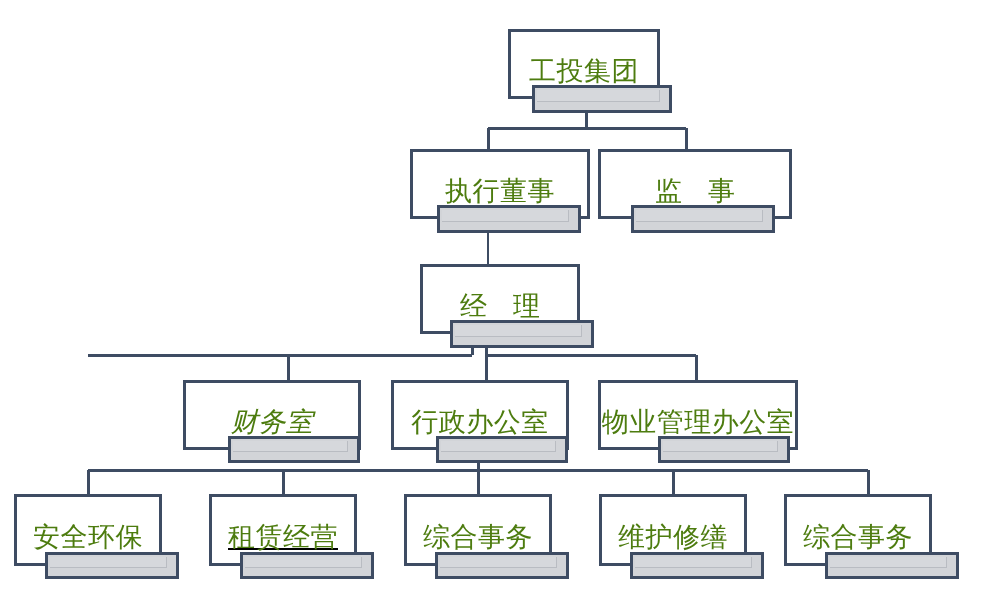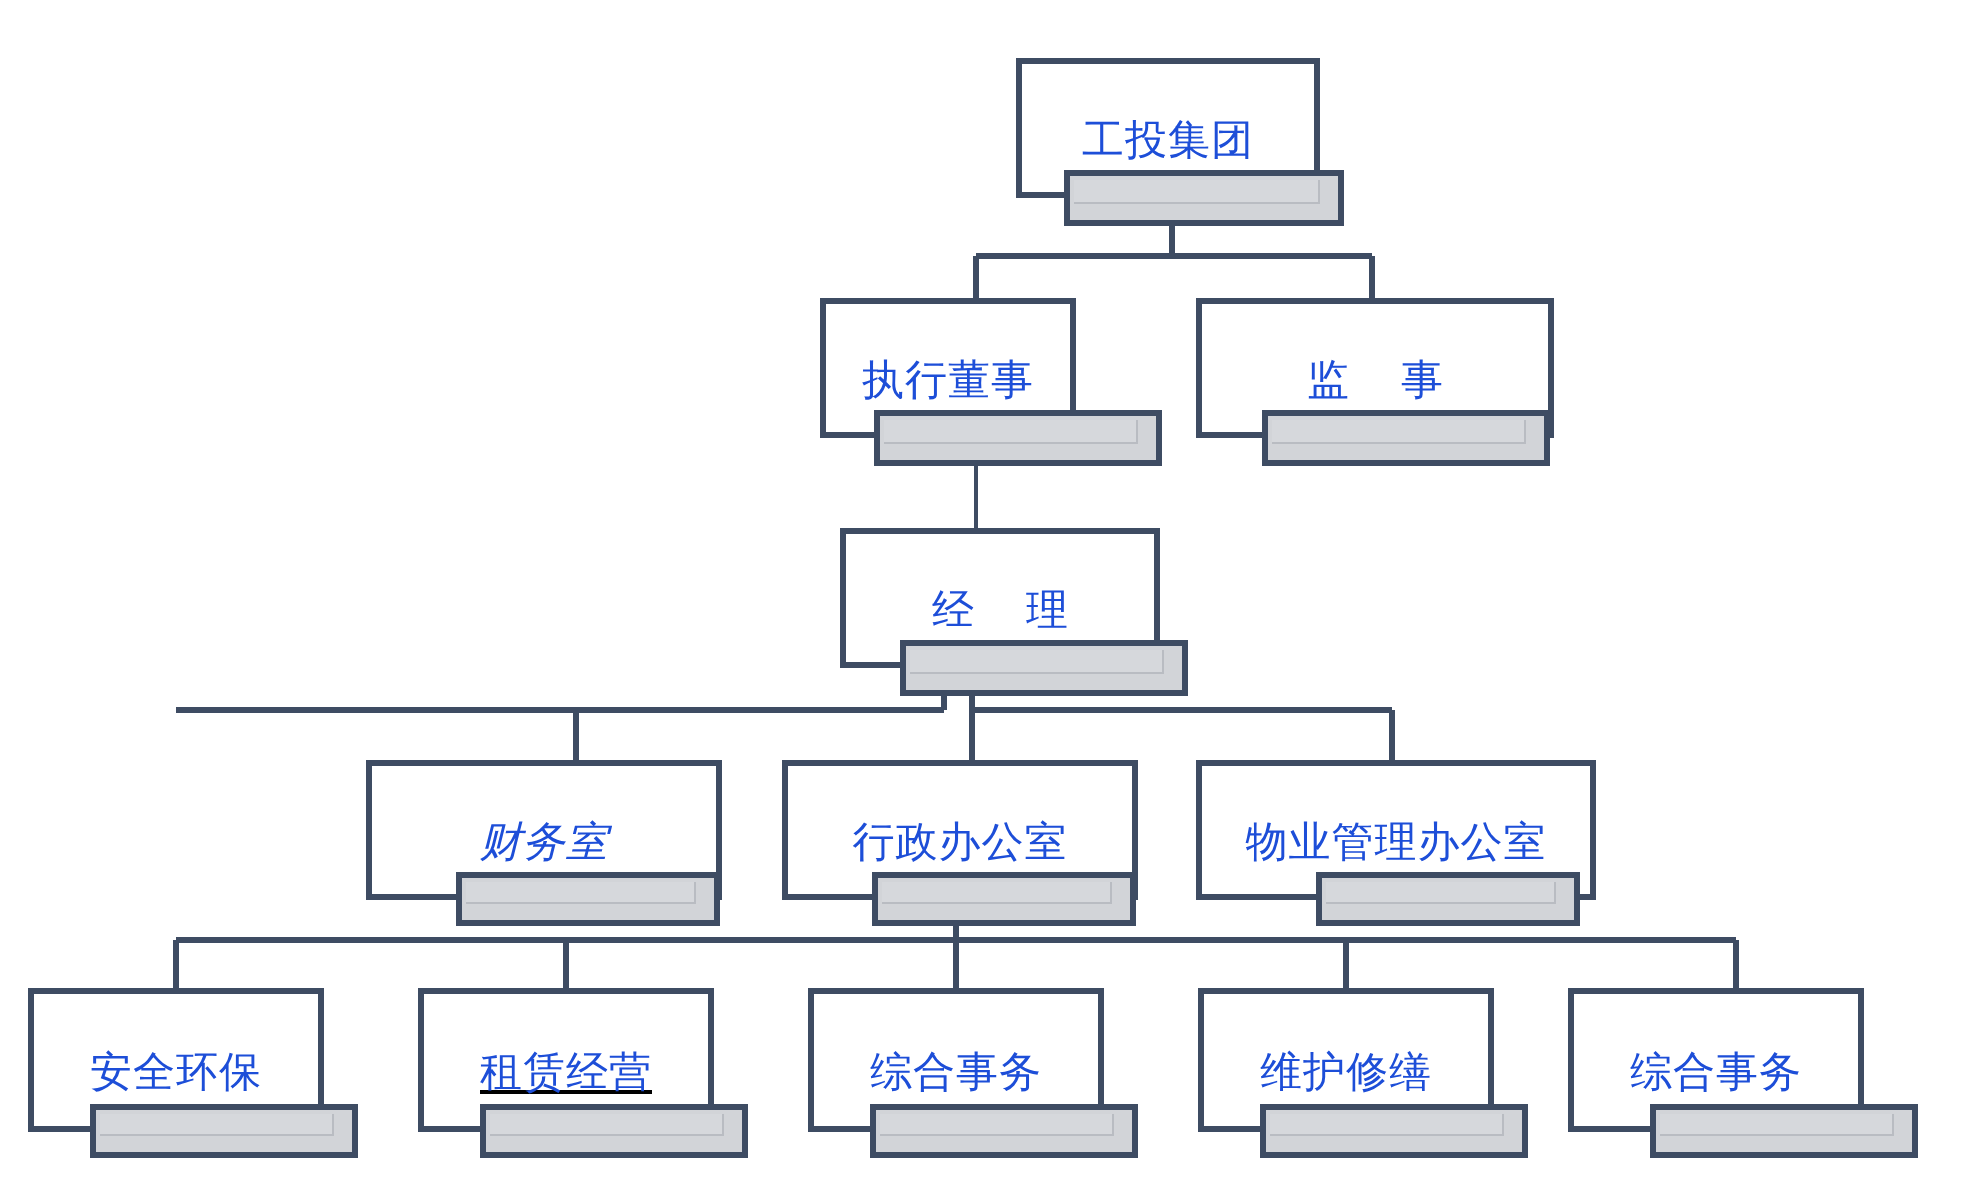--- a/index.html
+++ b/index.html
@@ -35,22 +35,22 @@
     left: 0;
     top: 0;
     box-sizing: border-box;
     background: #ffffff;
     border: 3px solid #3e4c63;
     display: flex;
     align-items: center;
     justify-content: center;
   }
   .node .label {
-    color: #1d4ed8;
-    font-size: 21px;
+    color: #4d7c0f;
+    font-size: 27px;
     line-height: 1;
     white-space: nowrap;
     letter-spacing: 0.5px;
     
     position: relative;
     top: -8px;
     margin-top: 28px;
   }
   .node.wide-gap .label {
     letter-spacing: 26px;
@@ -110,28 +110,28 @@
   </svg>
 
   <div class="node" style="left:508px; top:29px; width:175px; height:85px;">
     <div class="card" style="width:152px; height:70px;">
       <span class="label">工投集团</span>
     </div>
     <div class="bar" style="left:24px; top:56px; width:140px; height:28px;"></div>
   </div>
 
   <div class="node wide-gap" style="left:410px; top:149px; width:185px; height:85px;">
-    <div class="card" style="width:128px; height:70px;">
+    <div class="card" style="width:180px; height:70px;">
       <span class="label" style="letter-spacing:0.5px; text-indent:0;">执行董事</span>
     </div>
     <div class="bar" style="left:27px; top:56px; width:144px; height:28px;"></div>
   </div>
 
   <div class="node wide-gap" style="left:598px; top:149px; width:190px; height:85px;">
-    <div class="card" style="width:179px; height:70px;">
+    <div class="card" style="width:194px; height:70px;">
       <span class="label">监事</span>
     </div>
     <div class="bar" style="left:33px; top:56px; width:144px; height:28px;"></div>
   </div>
 
   <div class="node wide-gap" style="left:420px; top:264px; width:185px; height:85px;">
     <div class="card" style="width:160px; height:70px;">
       <span class="label">经理</span>
     </div>
     <div class="bar" style="left:30px; top:56px; width:144px; height:28px;"></div>

